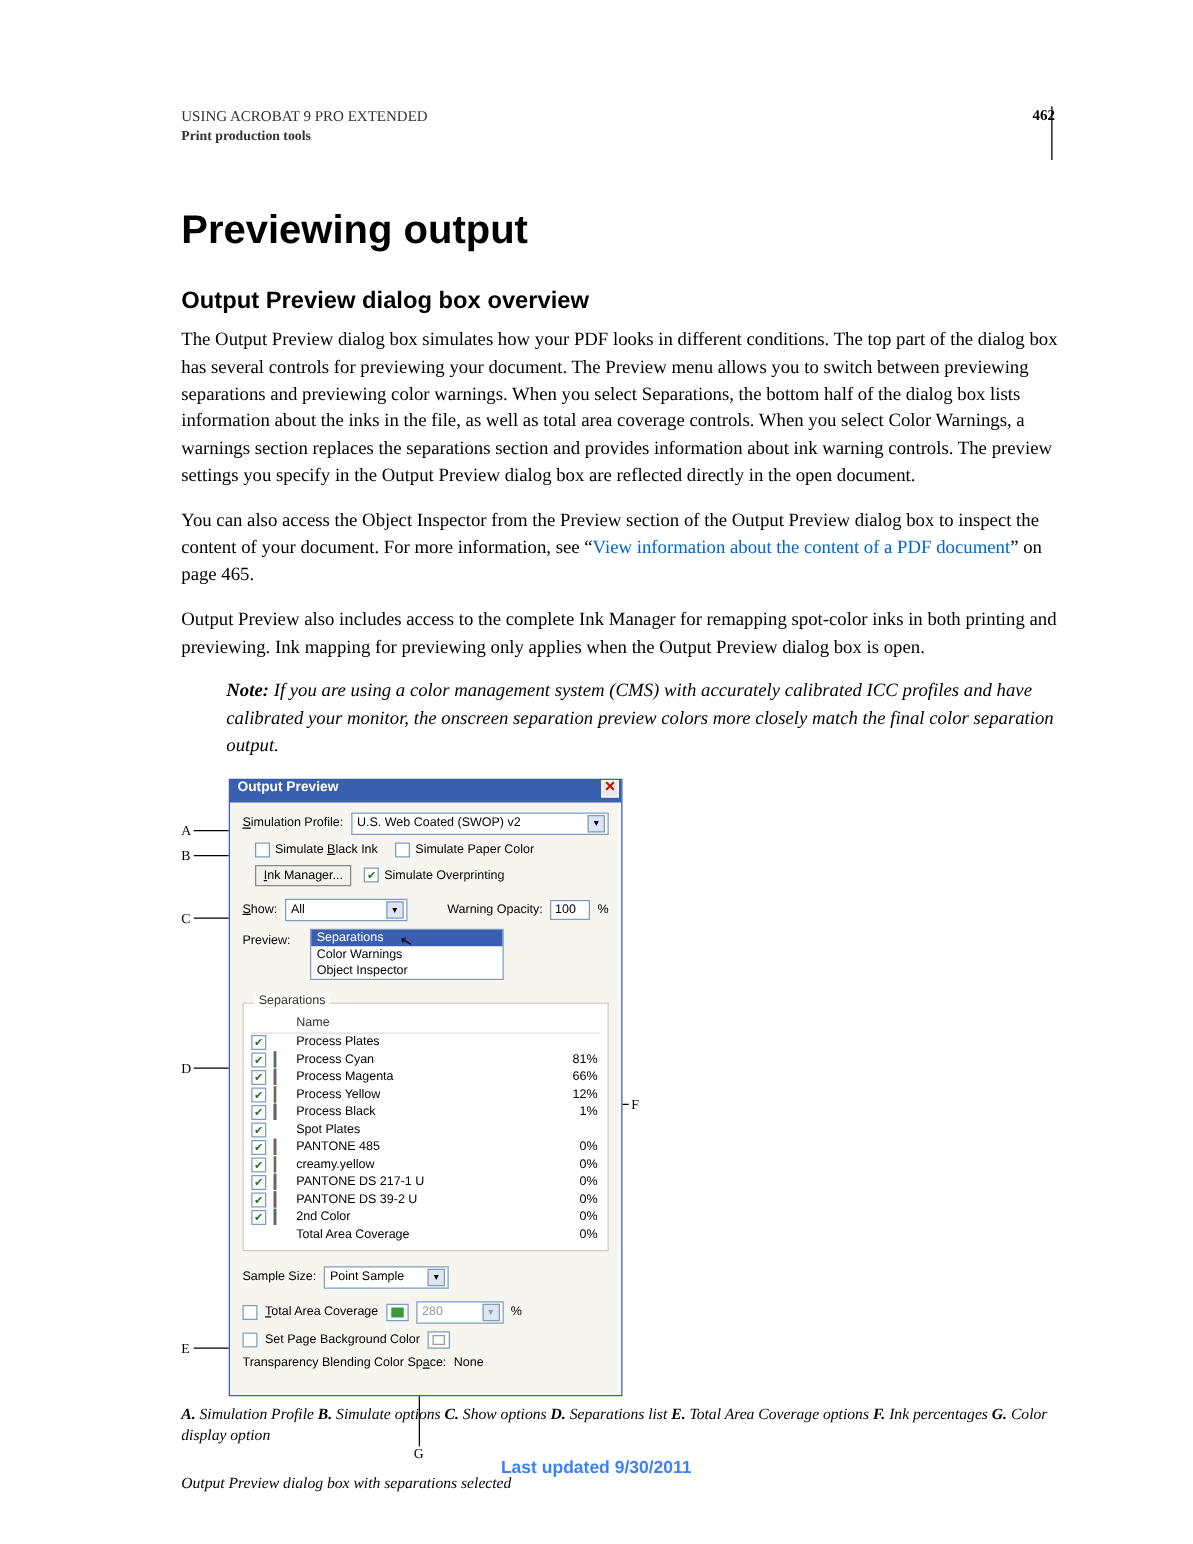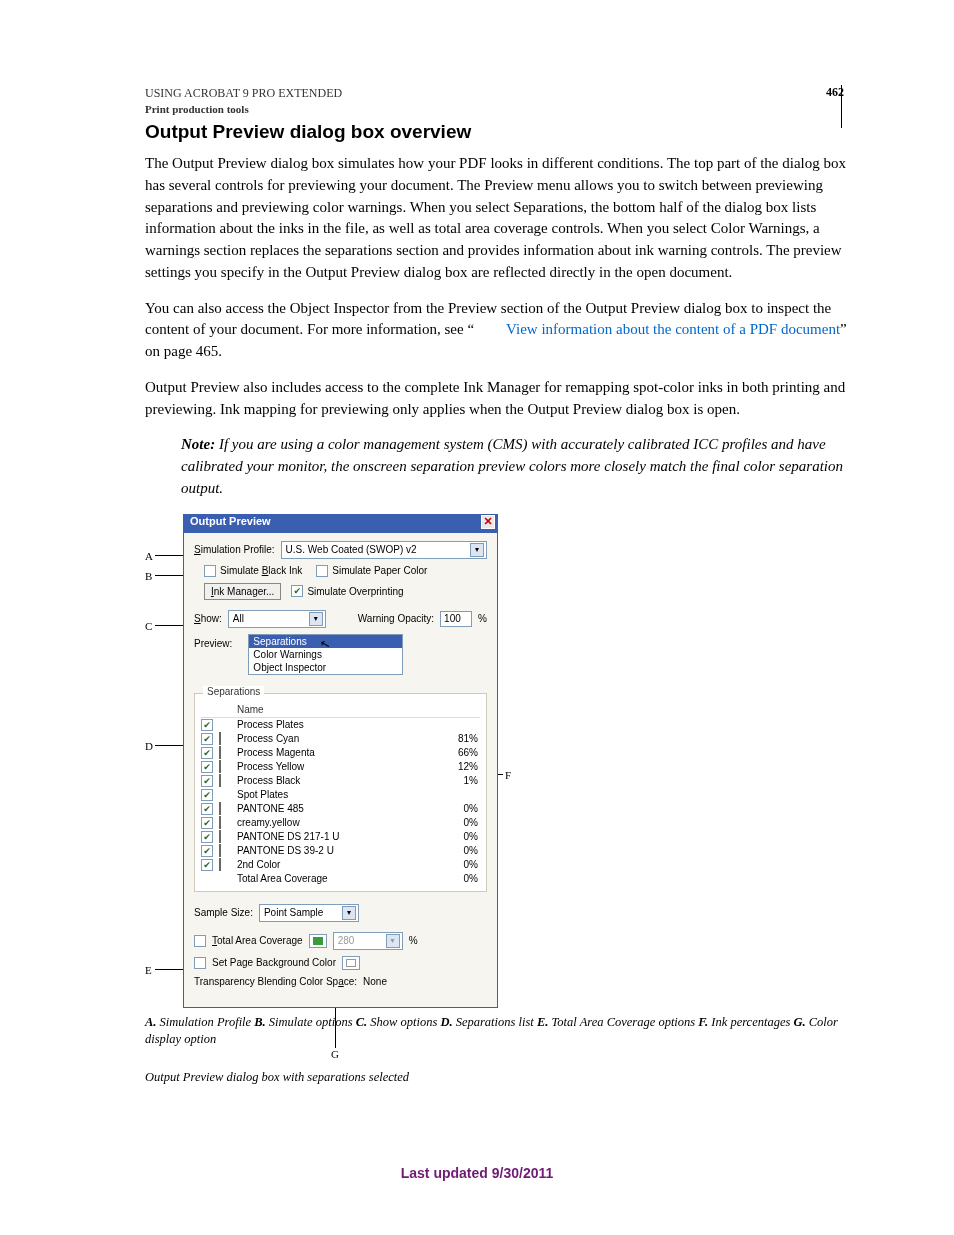--- a/index.html
+++ b/index.html
@@ -52,21 +52,21 @@
     font-weight: bold;
     font-size: 19px;
     margin-bottom: 10px;
   }
   p {
     font-size: 15px;
     line-height: 1.45;
     margin-bottom: 14px;
     color: #000;
   }
-  .link { color: #0066cc; margin-left: 32px; }
+  .link { color: #0066cc; }
   .note-lead { font-style: italic; font-weight: bold; }
   .note { font-style: italic; margin-left: 36px; }
   .figure-wrap {
     margin-top: 6px;
     margin-left: 0;
     position: relative;
   }
   .dialog {
     position: relative;
     margin-left: 38px;
@@ -202,21 +202,21 @@
     font-size: 12.5px;
     margin-top: 6px;
     line-height: 1.4;
   }
   .caption .b { font-weight: bold; font-style: italic; }
   .footer {
     position: absolute;
     bottom: 54px;
     left: 0; right: 0;
     text-align: center;
-    color: #701a75;
+    color: #3b82f6;
     font-family: "Myriad Pro", Arial, sans-serif;
     font-weight: bold;
     font-size: 14px;
   }
   .colorbox {
     width: 18px; height: 14px;
     border: 1px solid #7f9db9;
     display: inline-flex;
     align-items: center;
     justify-content: center;
@@ -230,20 +230,21 @@
 <div class="page">
   <div class="vline"></div>
   <div class="header-row">
     <div class="header-left">
       <div>USING ACROBAT 9 PRO EXTENDED</div>
       <div class="line2">Print production tools</div>
     </div>
     <div class="page-num">462</div>
   </div>
 
+  <h1>Previewing output</h1>
   <h2>Output Preview dialog box overview</h2>
 
   <p>The Output Preview dialog box simulates how your PDF looks in different conditions. The top part of the dialog box has several controls for previewing your document. The Preview menu allows you to switch between previewing separations and previewing color warnings. When you select Separations, the bottom half of the dialog box lists information about the inks in the file, as well as total area coverage controls. When you select Color Warnings, a warnings section replaces the separations section and provides information about ink warning controls. The preview settings you specify in the Output Preview dialog box are reflected directly in the open document.</p>
   <p>
     <span>You can also access the Object Inspector from the Preview section of the Output Preview dialog box to inspect the content of your document. For more information, see “</span><span class="link">View information about the content of a PDF document</span><span>” on page 465.</span>
   </p>
   <p>Output Preview also includes access to the complete Ink Manager for remapping spot-color inks in both printing and previewing. Ink mapping for previewing only applies when the Output Preview dialog box is open.</p>
   <p class="note">
     <span class="note-lead">Note:</span><span> If you are using a color management system (CMS) with accurately calibrated ICC profiles and have calibrated your monitor, the onscreen separation preview colors more closely match the final color separation output.</span>
   </p>

